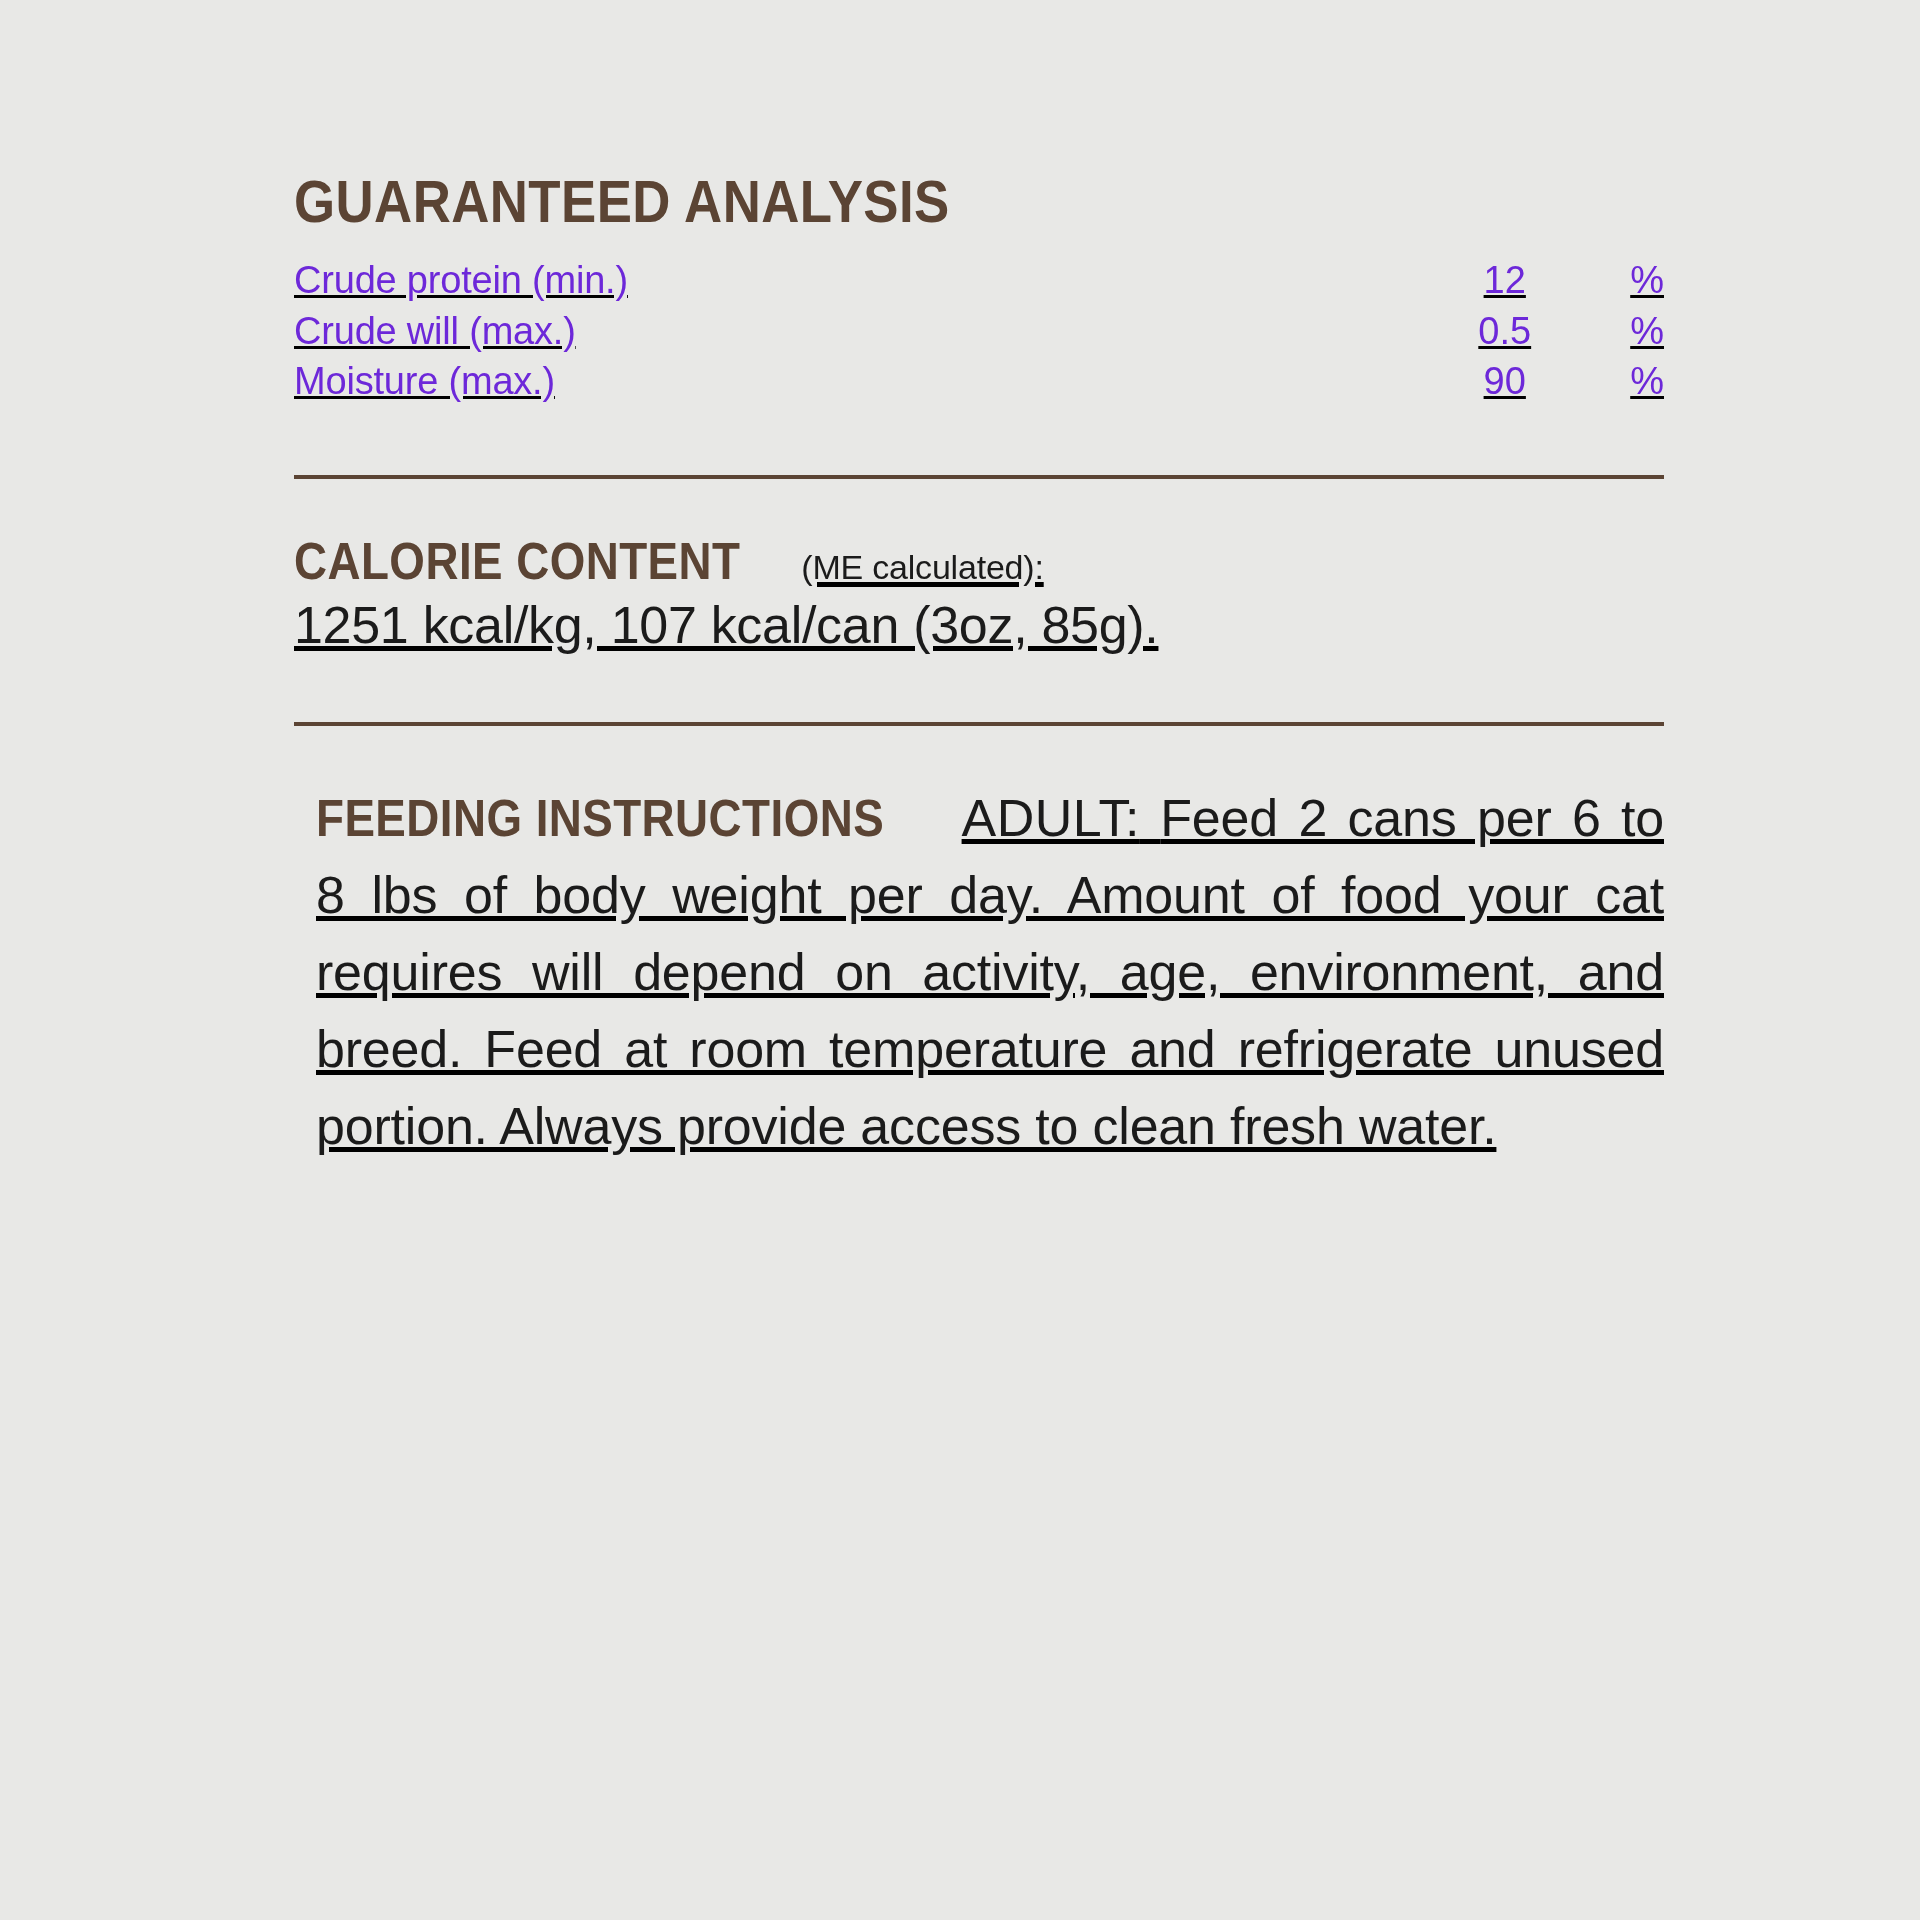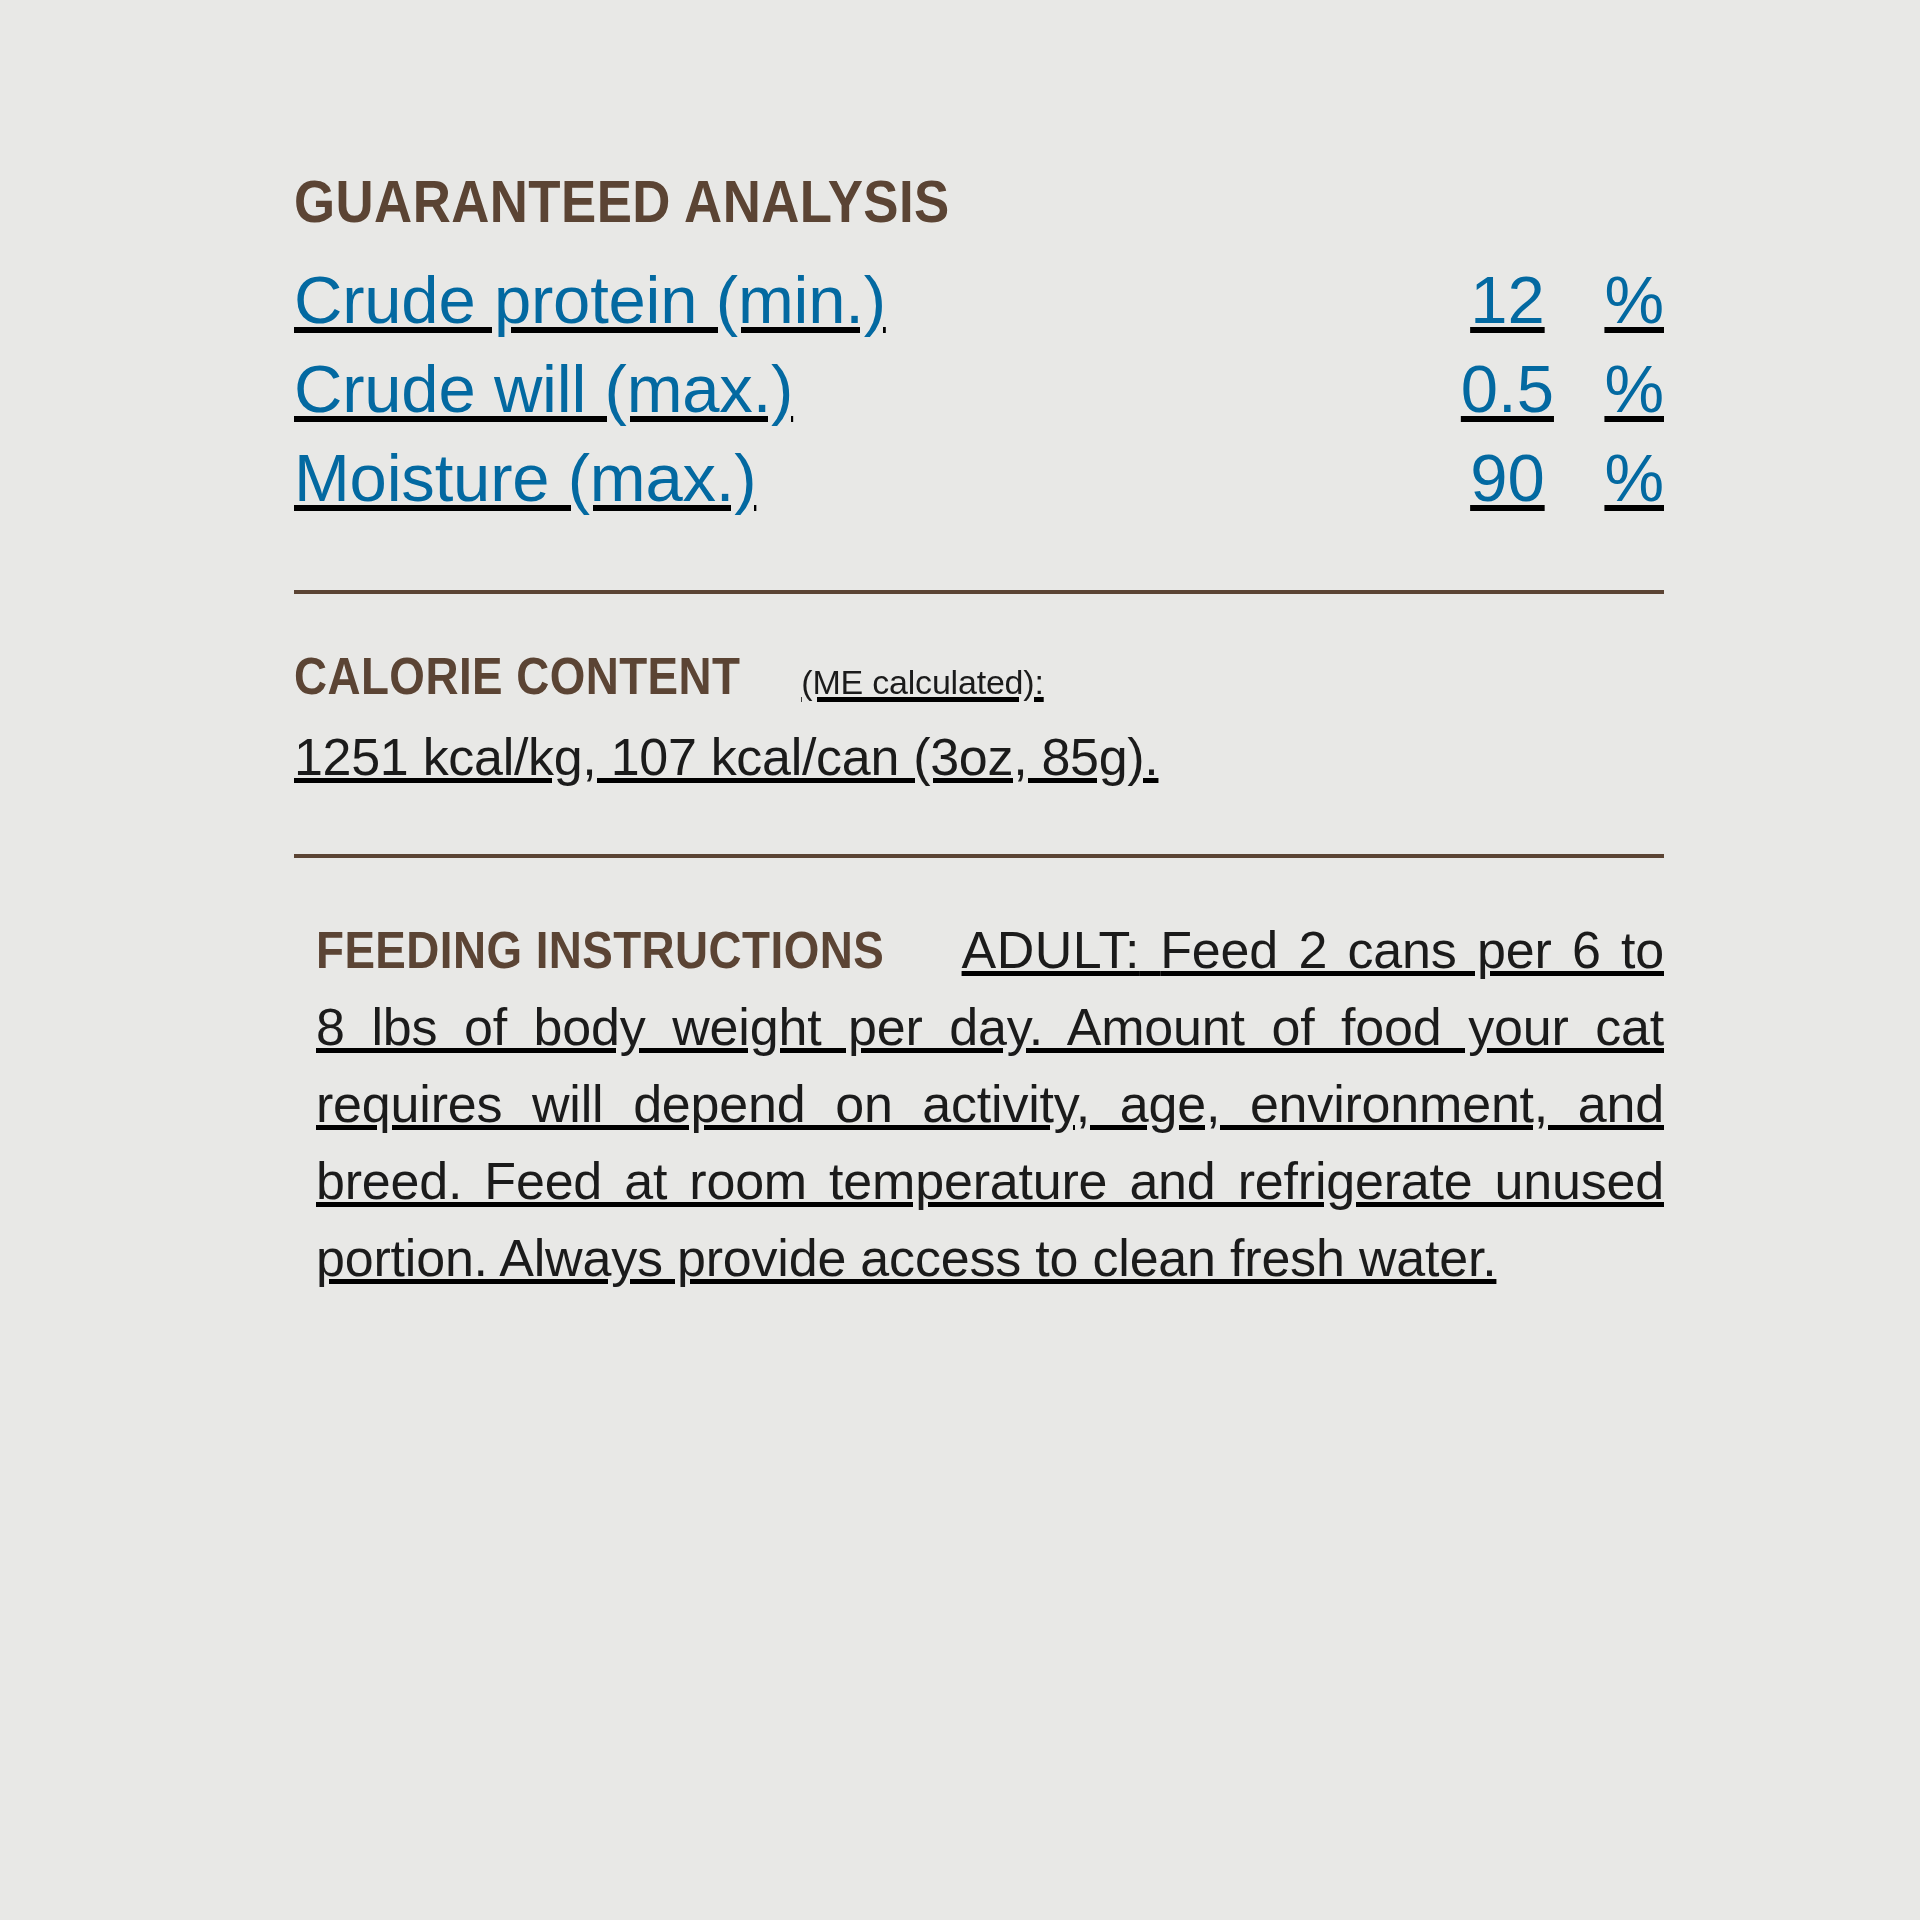--- a/index.html
+++ b/index.html
@@ -33,22 +33,22 @@
   #ga-heading {
     font-size: 60px;
     line-height: 1.05;
     margin-bottom: 22px;
   }
   .ga-table {
     width: 100%;
     border-collapse: collapse;
   }
   .ga-table td {
-    color: #0369a1;
-    font-size: 67px;
+    color: #6d28d9;
+    font-size: 38px;
     line-height: 1.33;
     padding: 0;
     vertical-align: baseline;
     white-space: nowrap;
   }
   .ga-name {
     text-align: left;
     letter-spacing: -0.2px;
   }
   .ga-value {
@@ -82,21 +82,21 @@
   }
   .calorie-sub {
     color: #1b1b1b;
     font-size: 34px;
     letter-spacing: -0.2px;
   }
   .calorie-line2 {
     color: #1b1b1b;
     font-size: 52px;
     line-height: 1.35;
-    margin-top: 16px;
+    margin-top: 0;
     letter-spacing: -0.3px;
   }
 
   
   .feeding-block {
     margin-top: 54px;
     margin-left: 22px;
   }
   .feeding-para {
     color: #1b1b1b;

